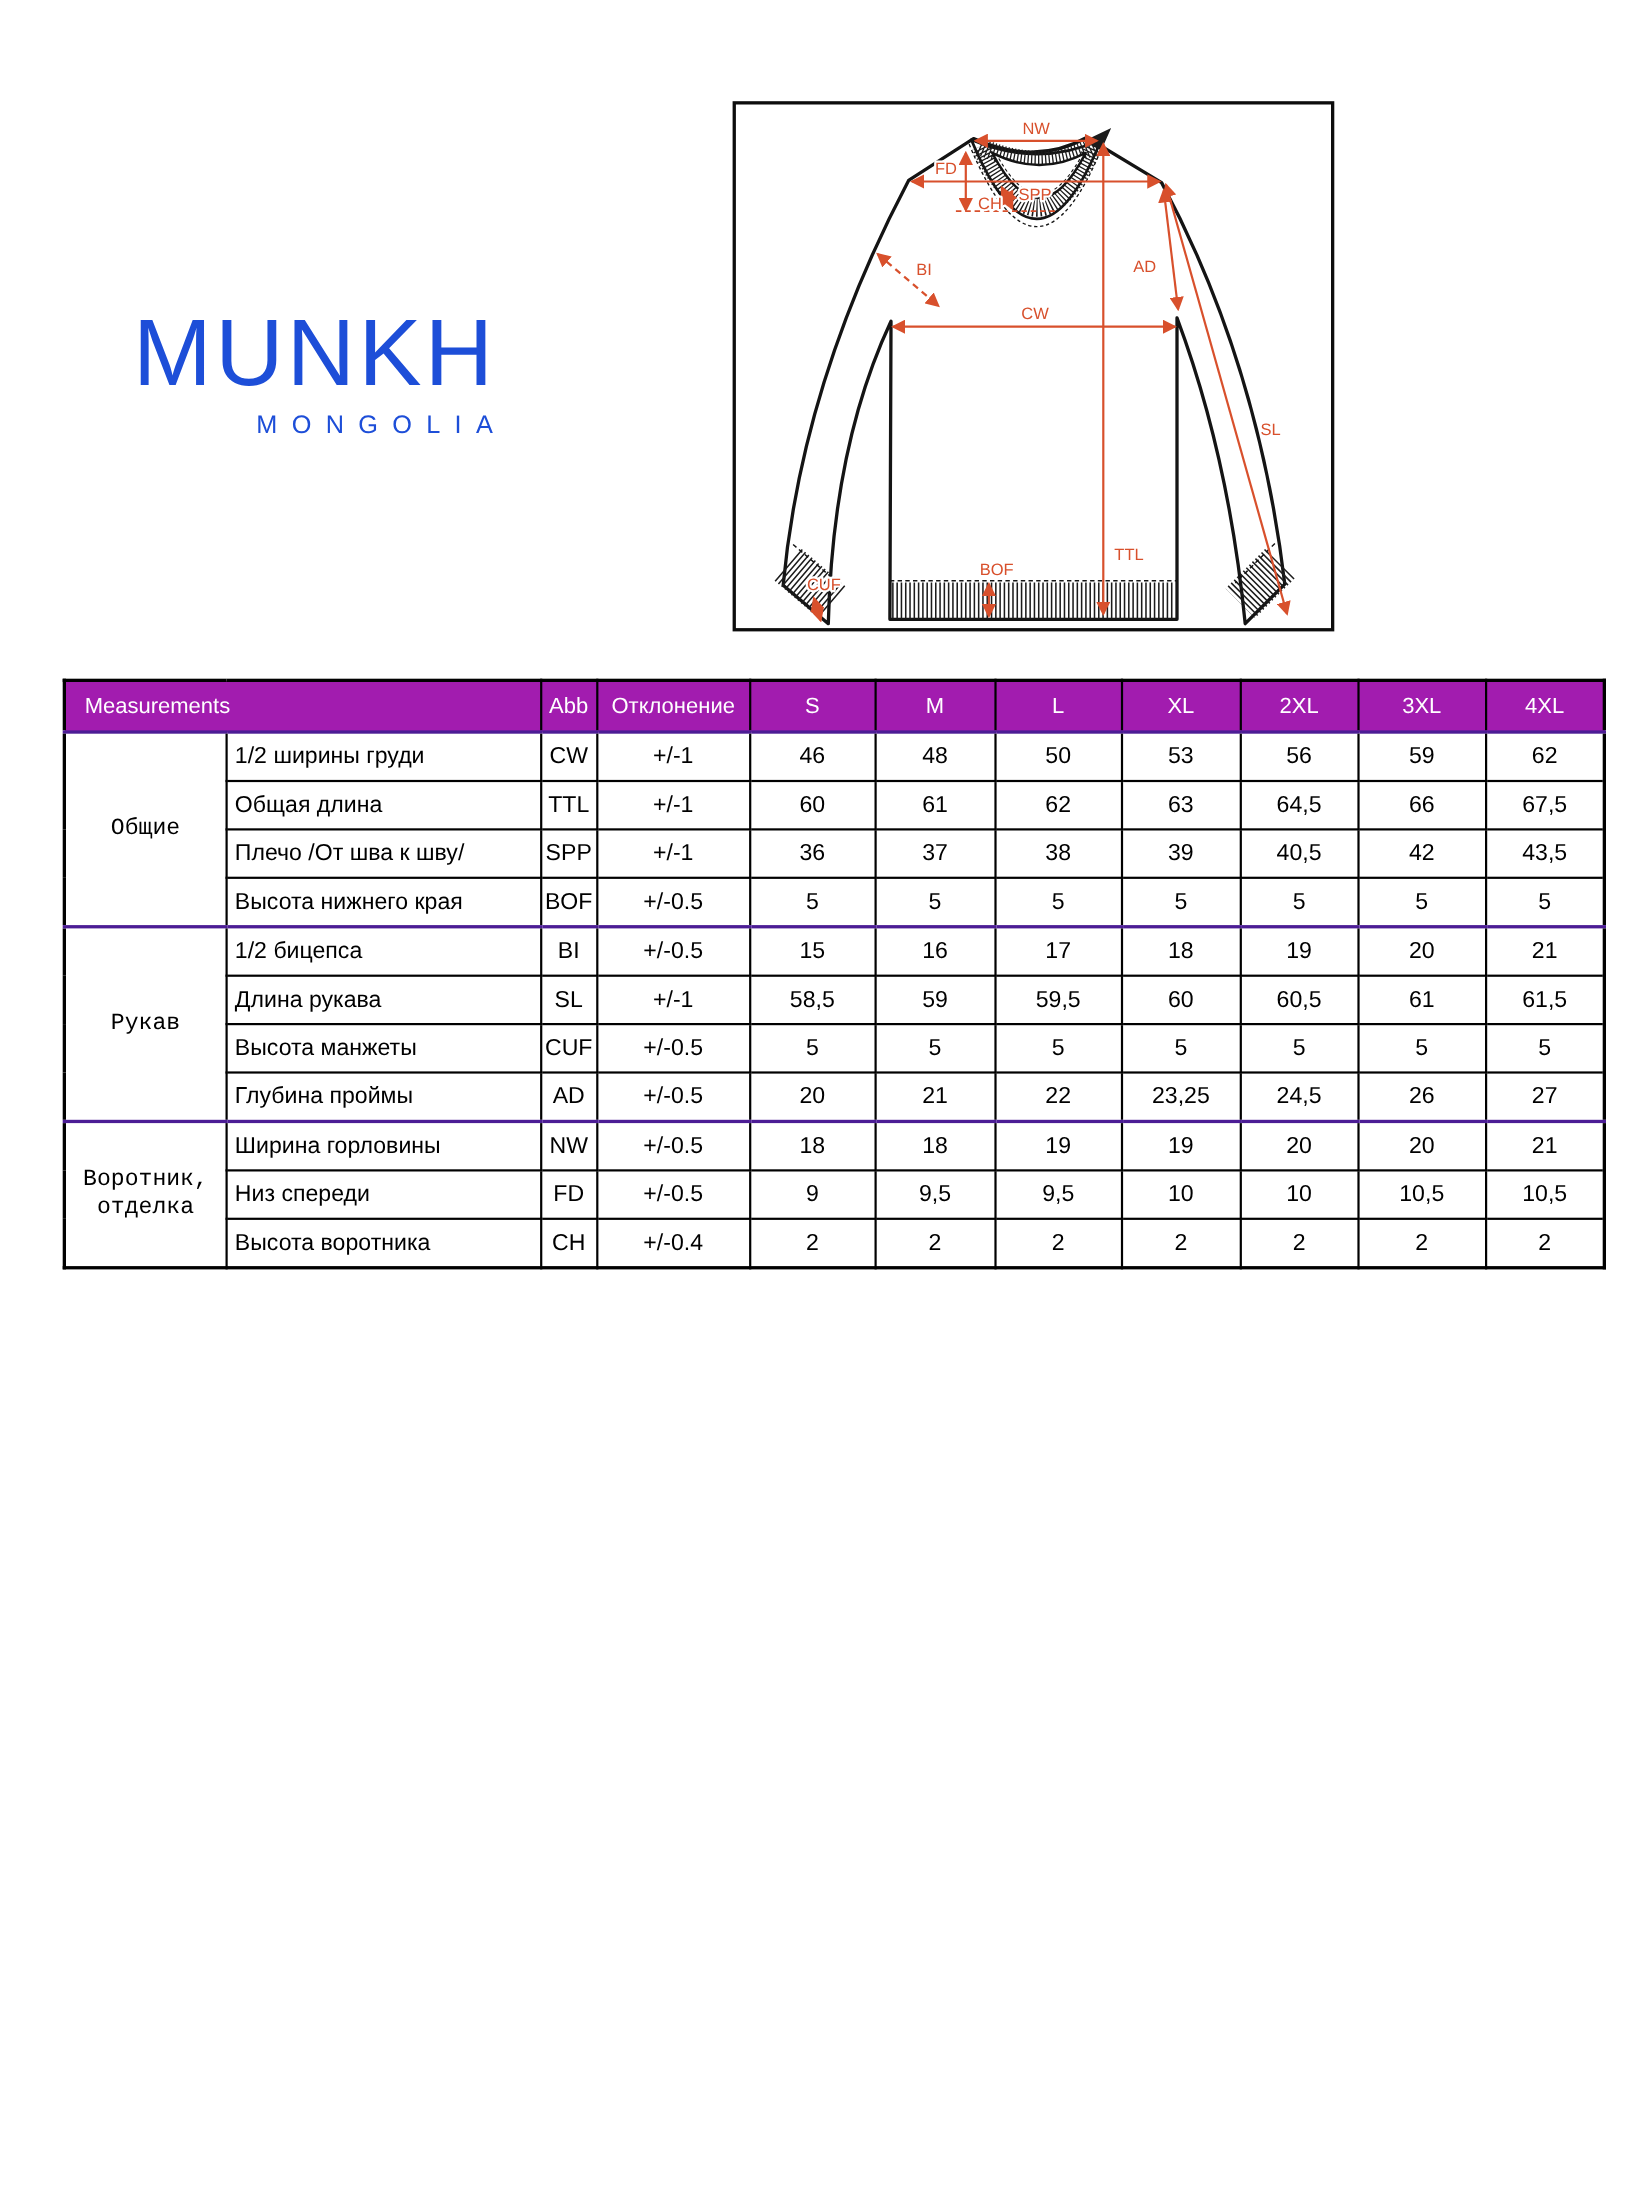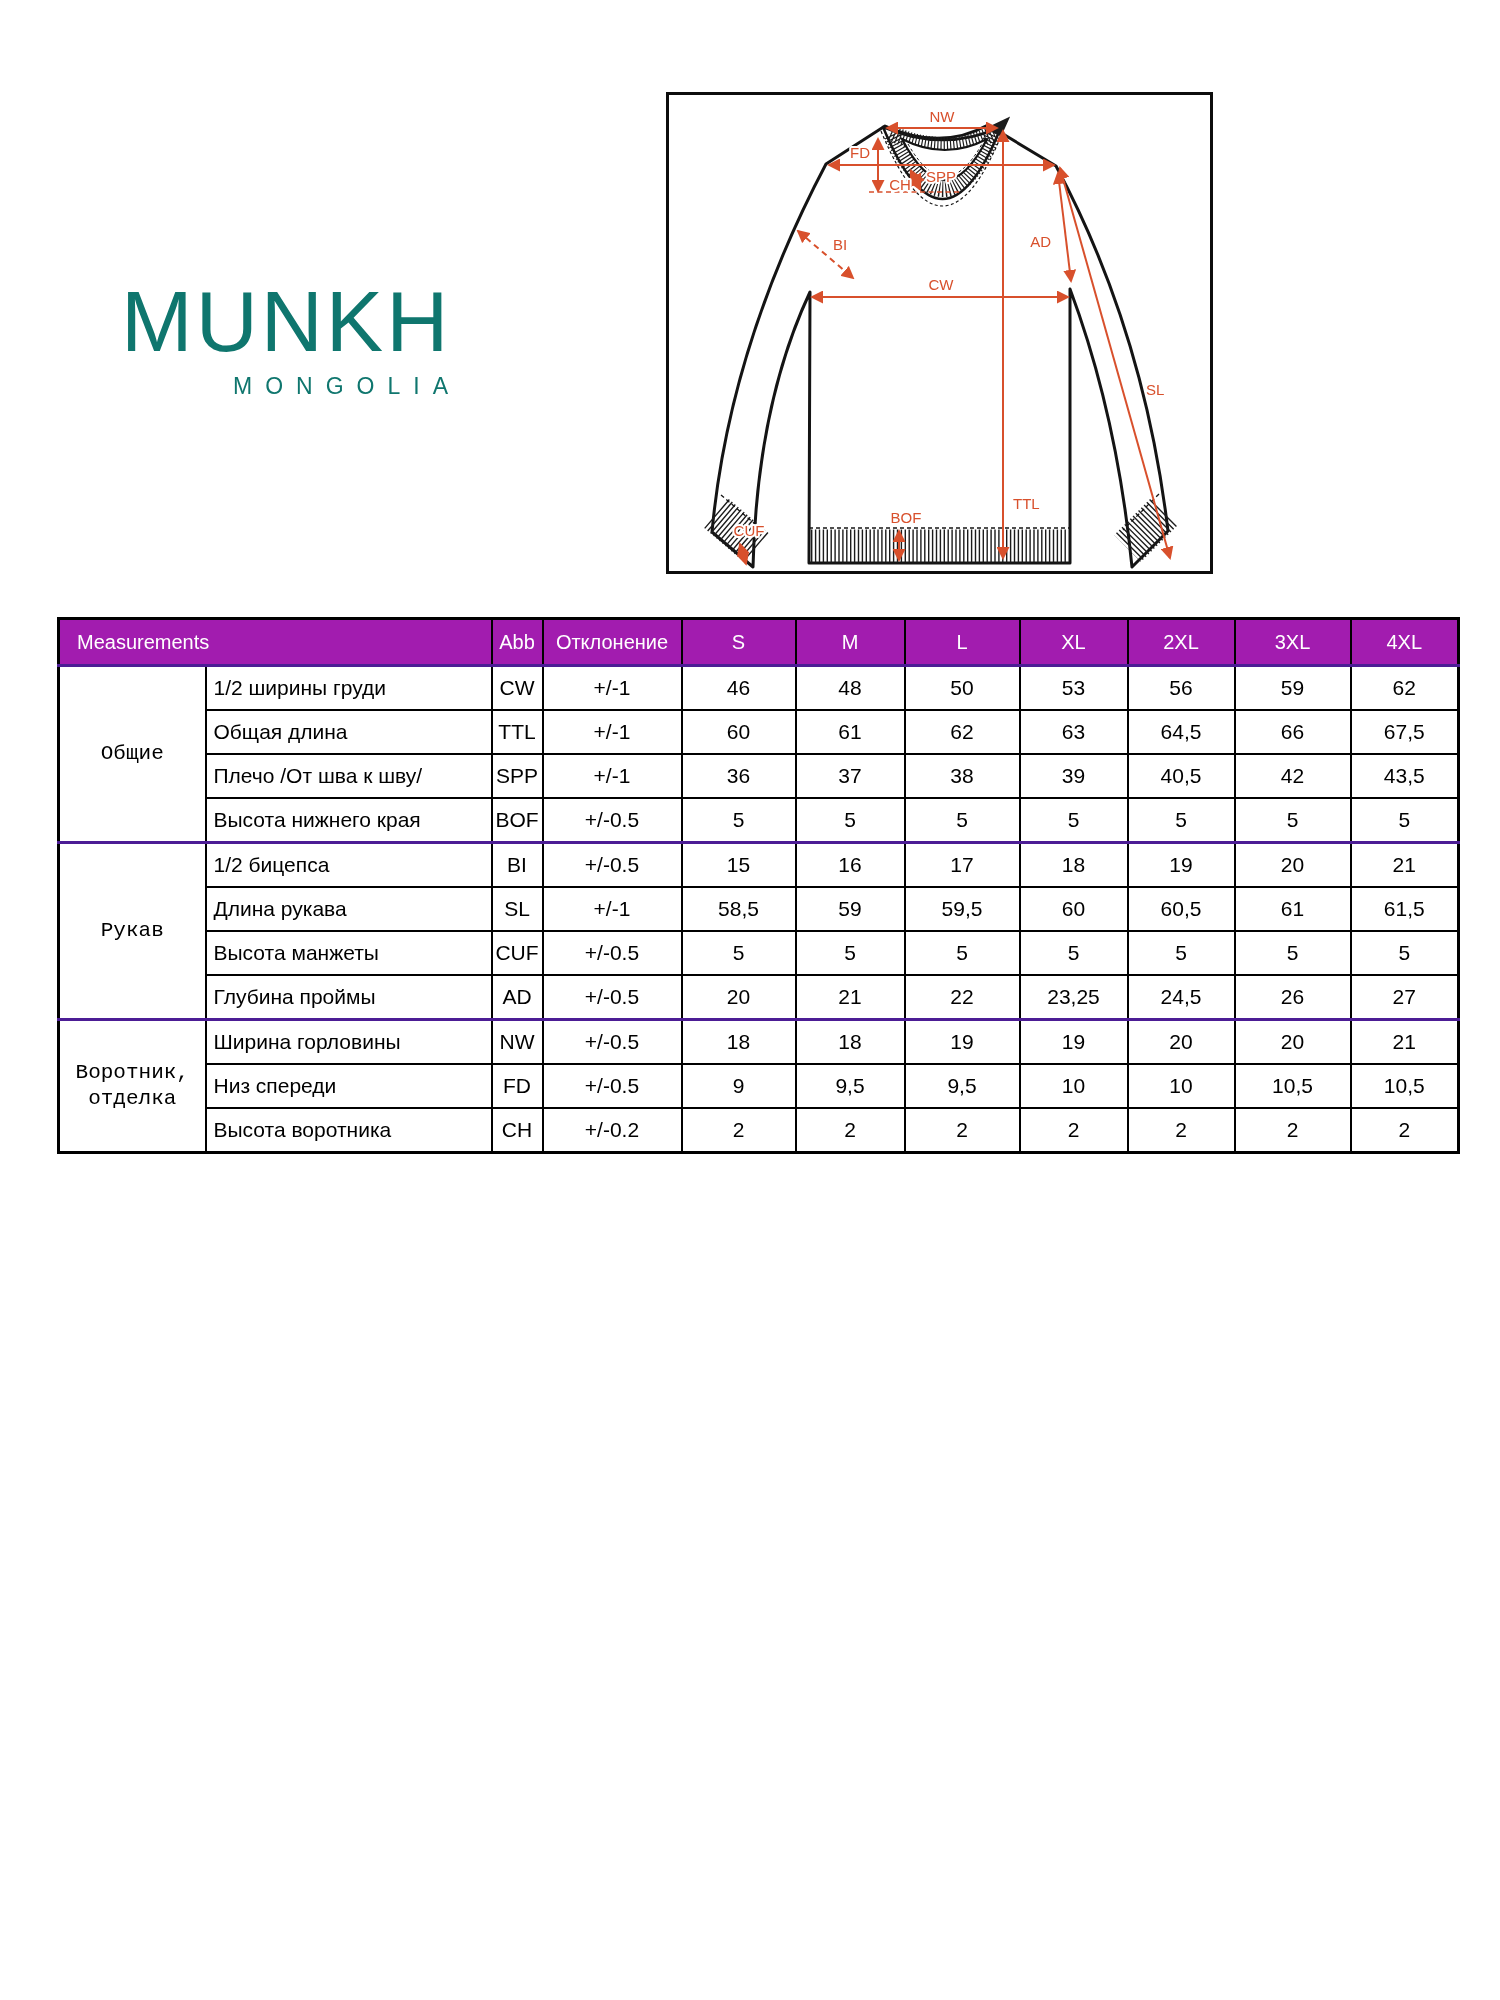--- a/index.html
+++ b/index.html
@@ -2,21 +2,21 @@
 <html><head>
 <meta charset="utf-8">
 <style>
   html,body { margin:0; padding:0; background:#ffffff; }
   .page {
     position:relative; width:1500px; height:2000px; background:#ffffff;
     font-family:"Liberation Sans", sans-serif; overflow:hidden;
   }
 
   
-  .logo { position:absolute; left:121px; top:278px; width:340px; color:#0f766e; }
+  .logo { position:absolute; left:121px; top:278px; width:340px; color:#1d4ed8; }
   .brand-name { font-size:86px; line-height:1; letter-spacing:3px; white-space:nowrap; }
   .brand-sub  { font-size:23px; letter-spacing:13px; text-indent:13px; text-align:right; margin-top:9px; }
 
   
   .diagram { position:absolute; left:666px; top:92px; width:541px; height:476px;
              border:3px solid #0d0d0d; background:#fff; }
   .diagram svg { display:block; width:100%; height:100%; }
   .dl { font-family:"Liberation Sans", sans-serif; font-size:15px; fill:#d8502c; }
   .halo { paint-order:stroke; stroke:#ffffff; stroke-width:4px; stroke-linejoin:round; }
 
@@ -259,21 +259,21 @@
           <td class="val-cell">9,5</td>
           <td class="val-cell">9,5</td>
           <td class="val-cell">10</td>
           <td class="val-cell">10</td>
           <td class="val-cell">10,5</td>
           <td class="val-cell">10,5</td>
         </tr>
         <tr>
           <td class="name-cell">Высота воротника</td>
           <td class="abb-cell">CH</td>
-          <td class="dev-cell">+/-0.2</td>
+          <td class="dev-cell">+/-0.4</td>
           <td class="val-cell">2</td>
           <td class="val-cell">2</td>
           <td class="val-cell">2</td>
           <td class="val-cell">2</td>
           <td class="val-cell">2</td>
           <td class="val-cell">2</td>
           <td class="val-cell">2</td>
         </tr>
       </tbody>
   </table>

